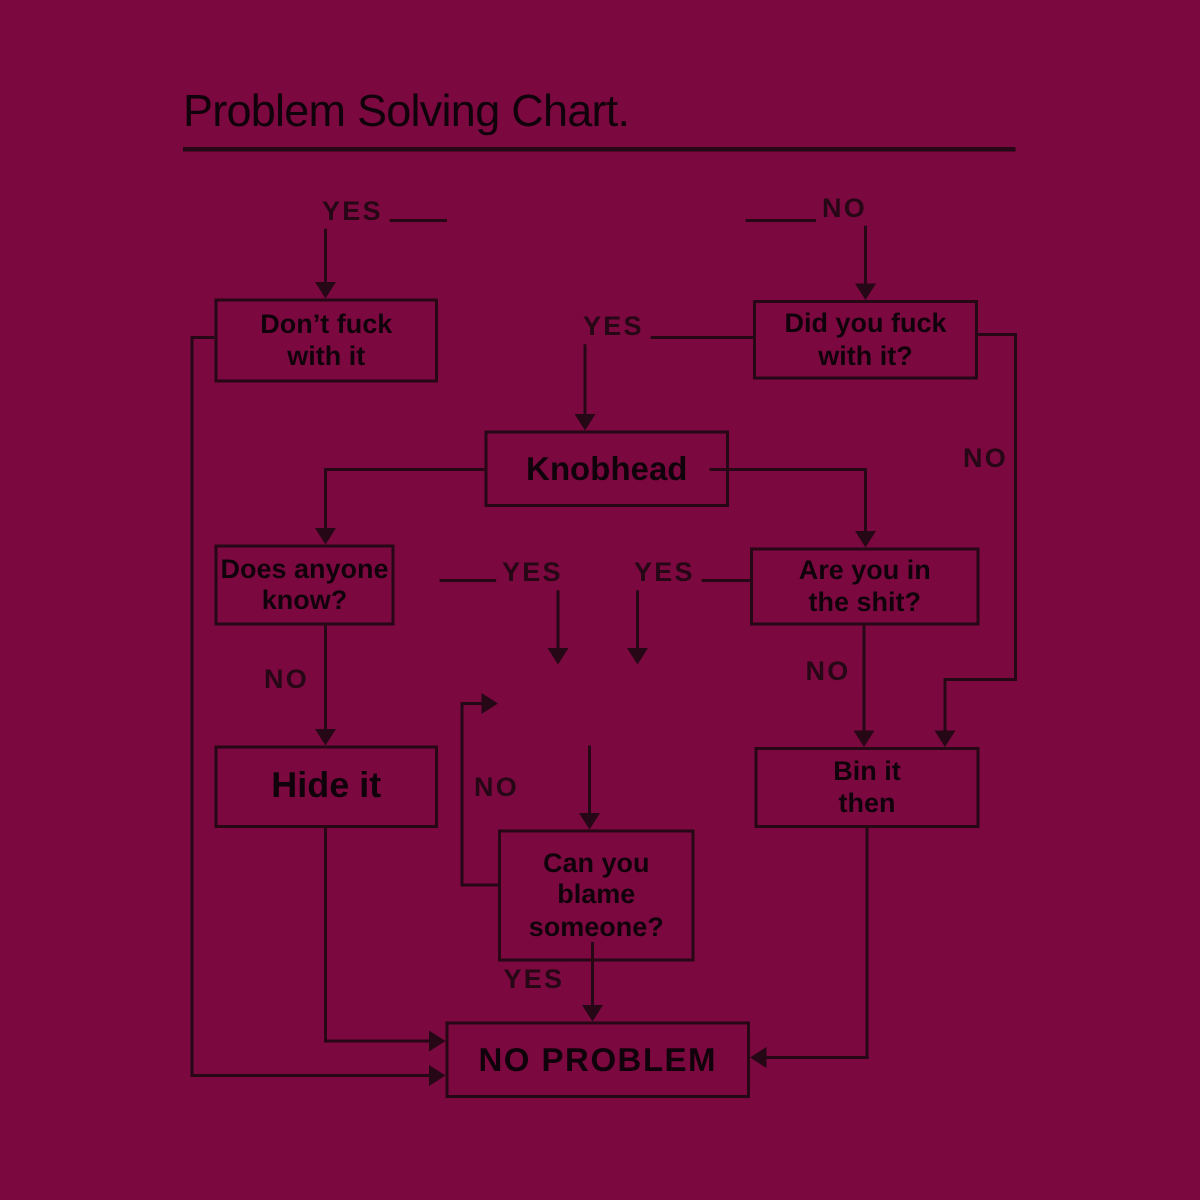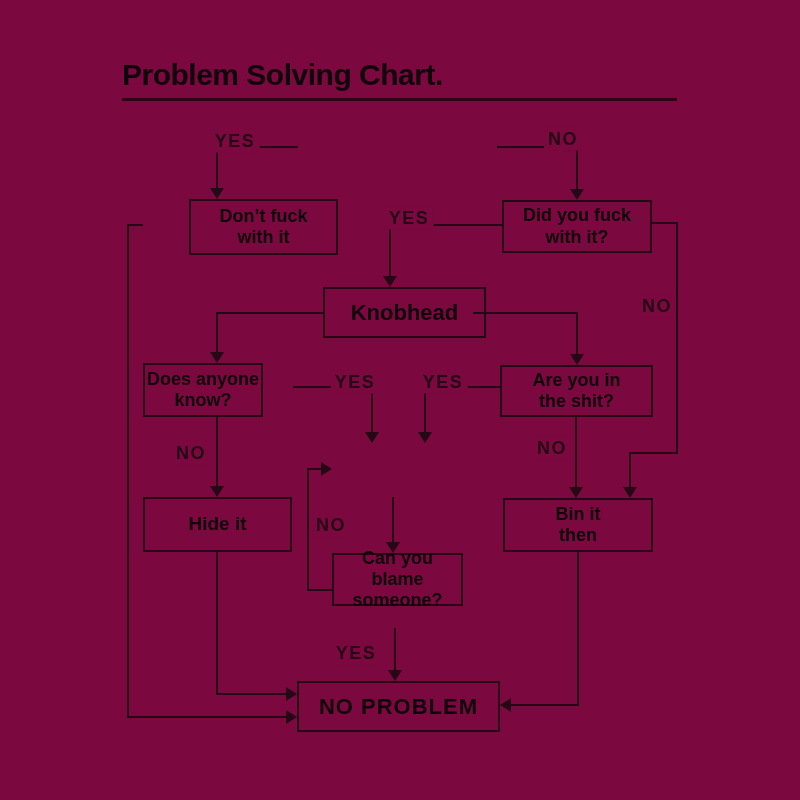--- a/index.html
+++ b/index.html
@@ -10,34 +10,34 @@
   html,body{margin:0;padding:0;}
   body{
     width:800px;height:800px;
     background:var(--bg);
     font-family:"Liberation Sans",sans-serif;
     position:relative;overflow:hidden;
   }
   .stage{position:absolute;inset:0;}
   .title{
     position:absolute;left:122px;top:58px;
-    font-size:30px;font-weight:700;letter-spacing:-0.5px;
+    font-size:30px;font-weight:400;letter-spacing:-0.5px;
     color:var(--ink);white-space:nowrap;
   }
   .rule{position:absolute;background:var(--line);}
   .box{
     position:absolute;box-sizing:border-box;
     border:2px solid var(--line);
     display:flex;flex-direction:column;align-items:center;justify-content:center;
     color:var(--ink);font-weight:700;text-align:center;
     line-height:1.17;
   }
   .box .ln{white-space:nowrap;}
   .fs18{font-size:18px;}
-  .fs19{font-size:19px;}
+  .fs19{font-size:24px;}
   .fs21{font-size:21px;}
   .fs22{font-size:22px;}
   .noproblem{font-size:22px;letter-spacing:1px;}
   .seg{position:absolute;background:var(--line);}
   .arr{position:absolute;width:0;height:0;}
   .arr-down{border-left:7px solid transparent;border-right:7px solid transparent;border-top:11px solid var(--line);}
   .arr-right{border-top:7px solid transparent;border-bottom:7px solid transparent;border-left:11px solid var(--line);}
   .arr-left{border-top:7px solid transparent;border-bottom:7px solid transparent;border-right:11px solid var(--line);}
   .elabel{
     position:absolute;transform:translate(-50%,-50%);
@@ -144,21 +144,21 @@
     <div class="arr arr-right" style="left:286px;top:687px;"></div>
   </div>
 
   <div>
     <div class="seg" style="left:577px;top:552px;width:2px;height:154px;"></div>
     <div class="seg" style="left:509px;top:704px;width:70px;height:2px;"></div>
     <div class="arr arr-left" style="left:500px;top:698px;"></div>
   </div>
 
 
-  <div class="box fs18" style="left:143px;top:199px;width:149px;height:56px;margin-left:46px;">
+  <div class="box fs18" style="left:143px;top:199px;width:149px;height:56px;">
     <div class="ln">Don’t fuck</div>
     <div class="ln">with it</div>
   </div>
 
   <div class="box fs18" style="left:502px;top:200px;width:150px;height:53px;">
     <div class="ln">Did you fuck</div>
     <div class="ln">with it?</div>
   </div>
 
   <div class="box fs22" style="left:323px;top:287px;width:163px;height:51px;">
@@ -178,21 +178,21 @@
 
   <div class="box fs19" style="left:143px;top:497px;width:149px;height:55px;">
     <div class="ln">Hide it</div>
   </div>
 
   <div class="box fs18" style="left:503px;top:498px;width:150px;height:54px;">
     <div class="ln">Bin it</div>
     <div class="ln">then</div>
   </div>
 
-  <div class="box fs18" style="left:332px;top:553px;width:131px;height:53px;">
+  <div class="box fs18" style="left:332px;top:553px;width:131px;height:88px;">
     <div class="ln">Can you</div>
     <div class="ln">blame</div>
     <div class="ln">someone?</div>
   </div>
 
   <div class="box noproblem" style="left:297px;top:681px;width:203px;height:51px;">
     <div class="ln">NO PROBLEM</div>
   </div>
 
   <div class="elabel" style="left:235px;top:141px;">YES</div>

